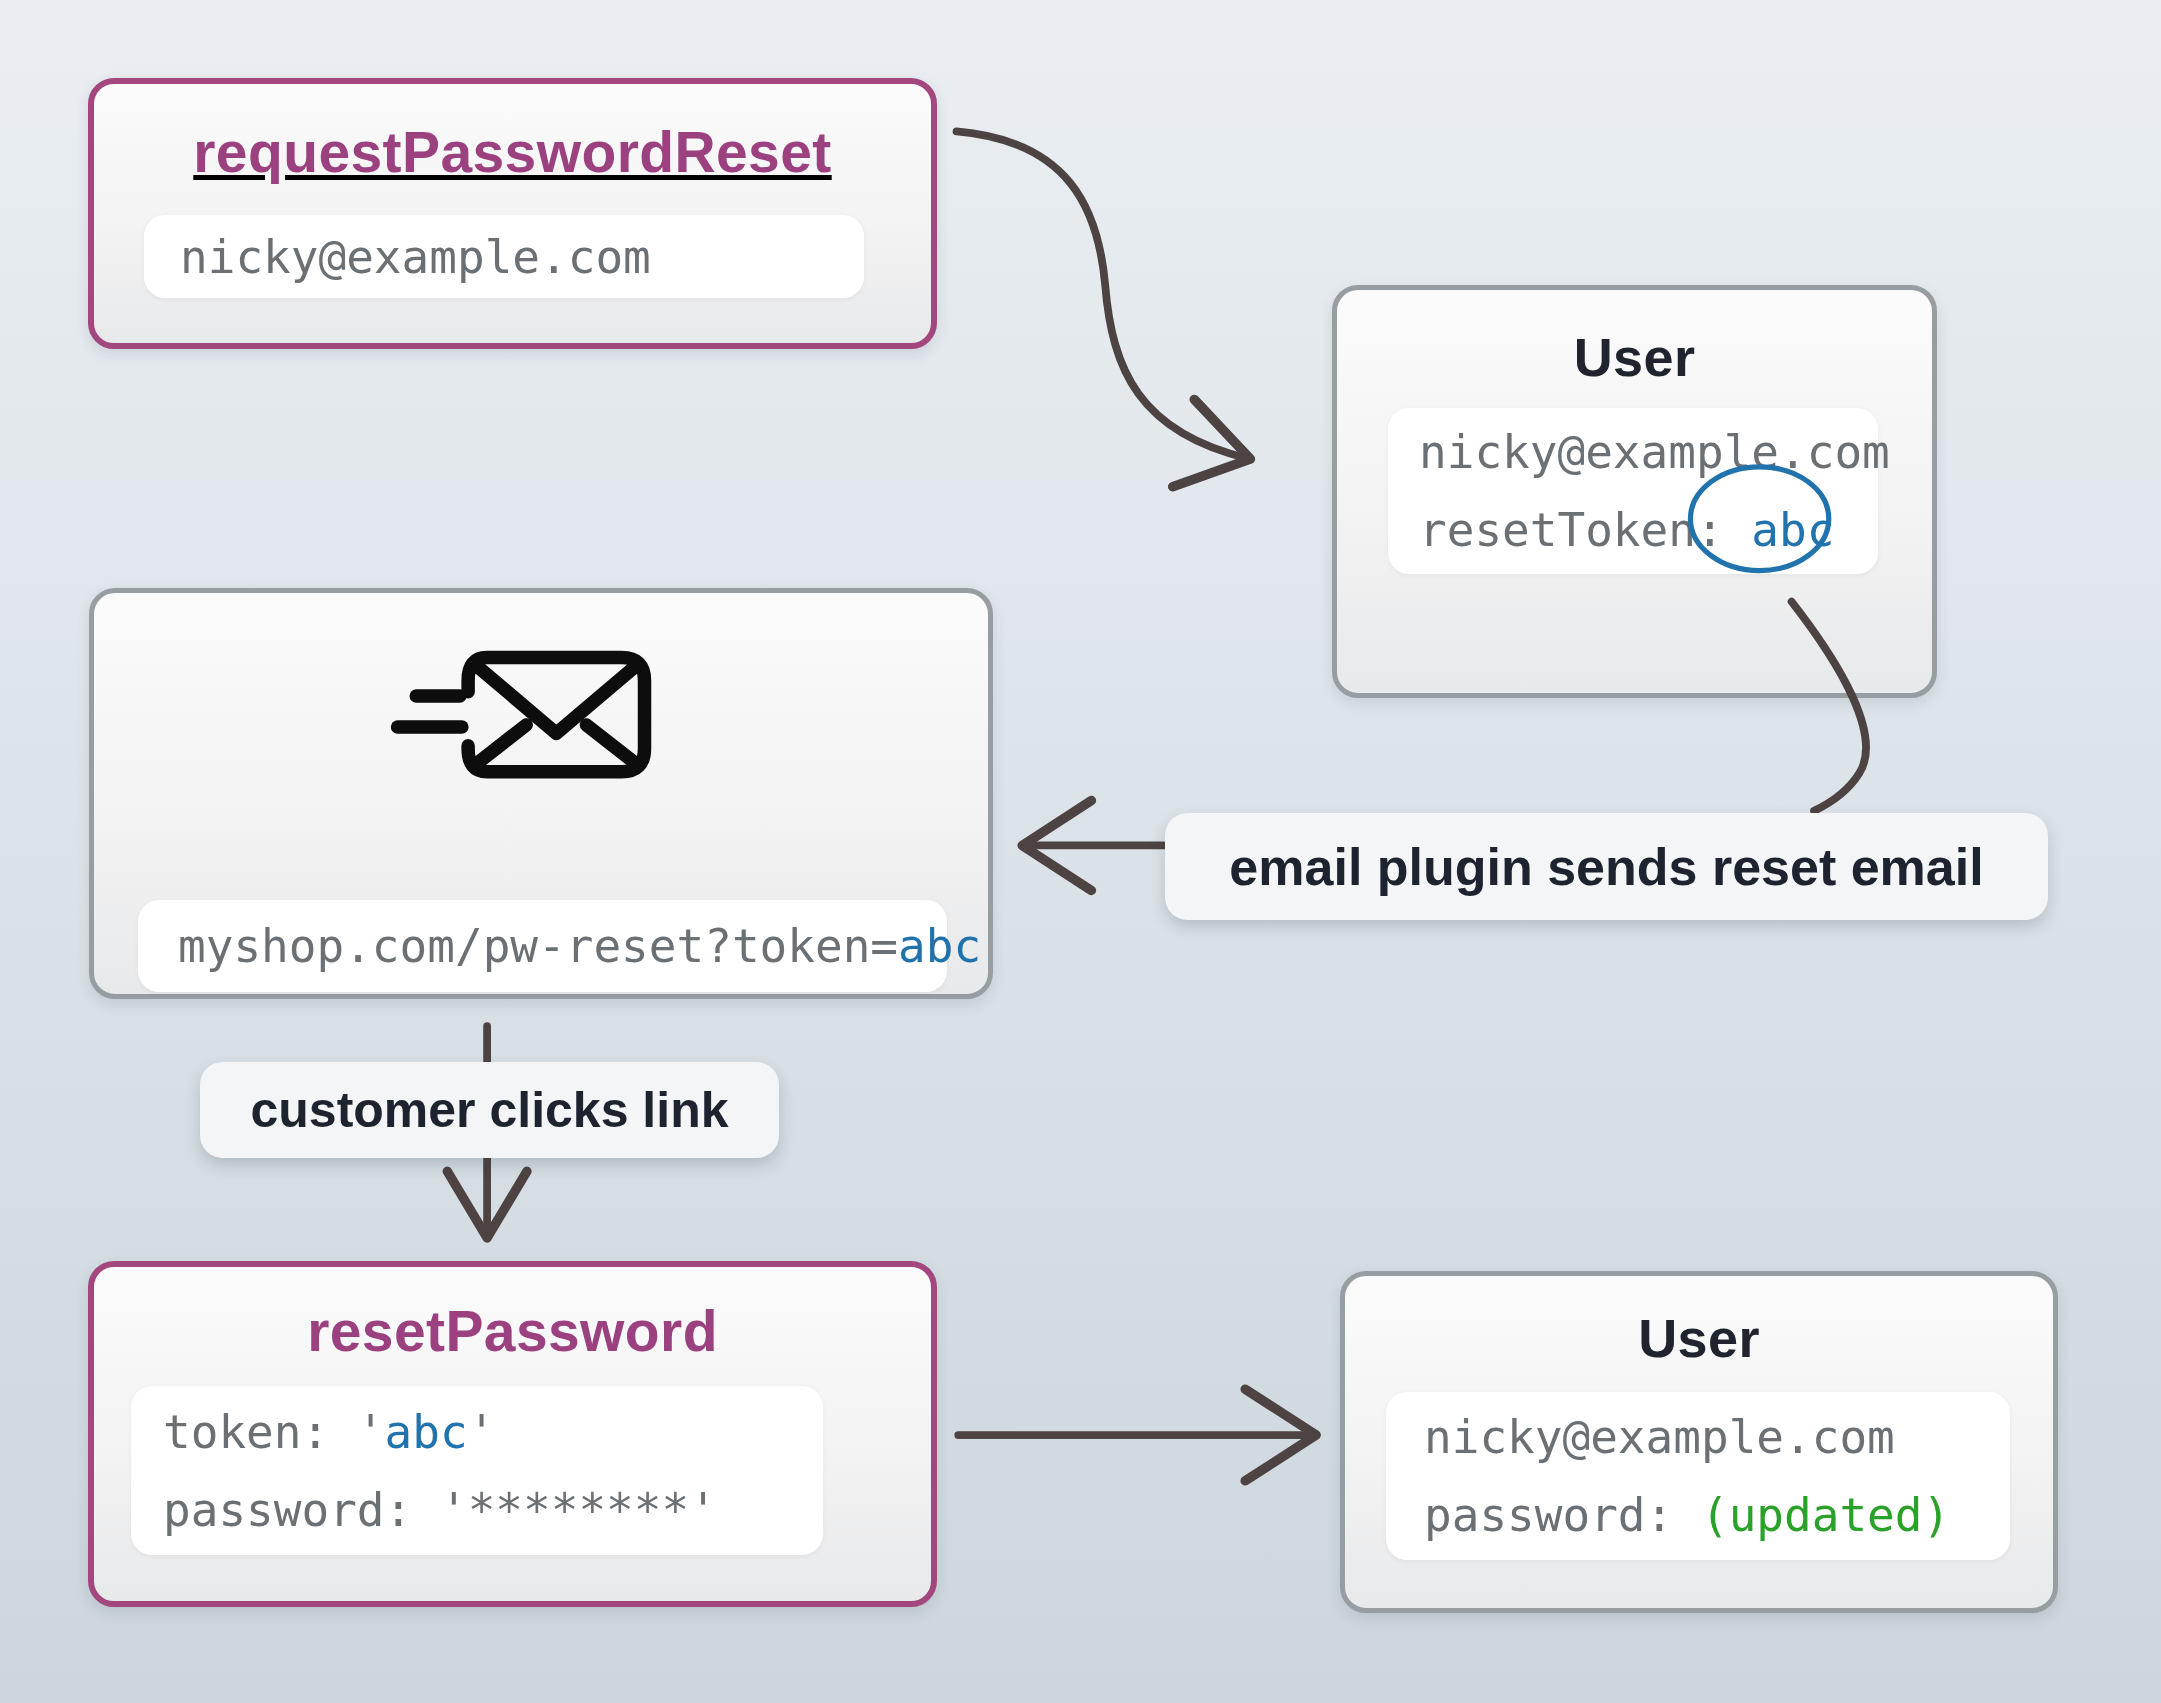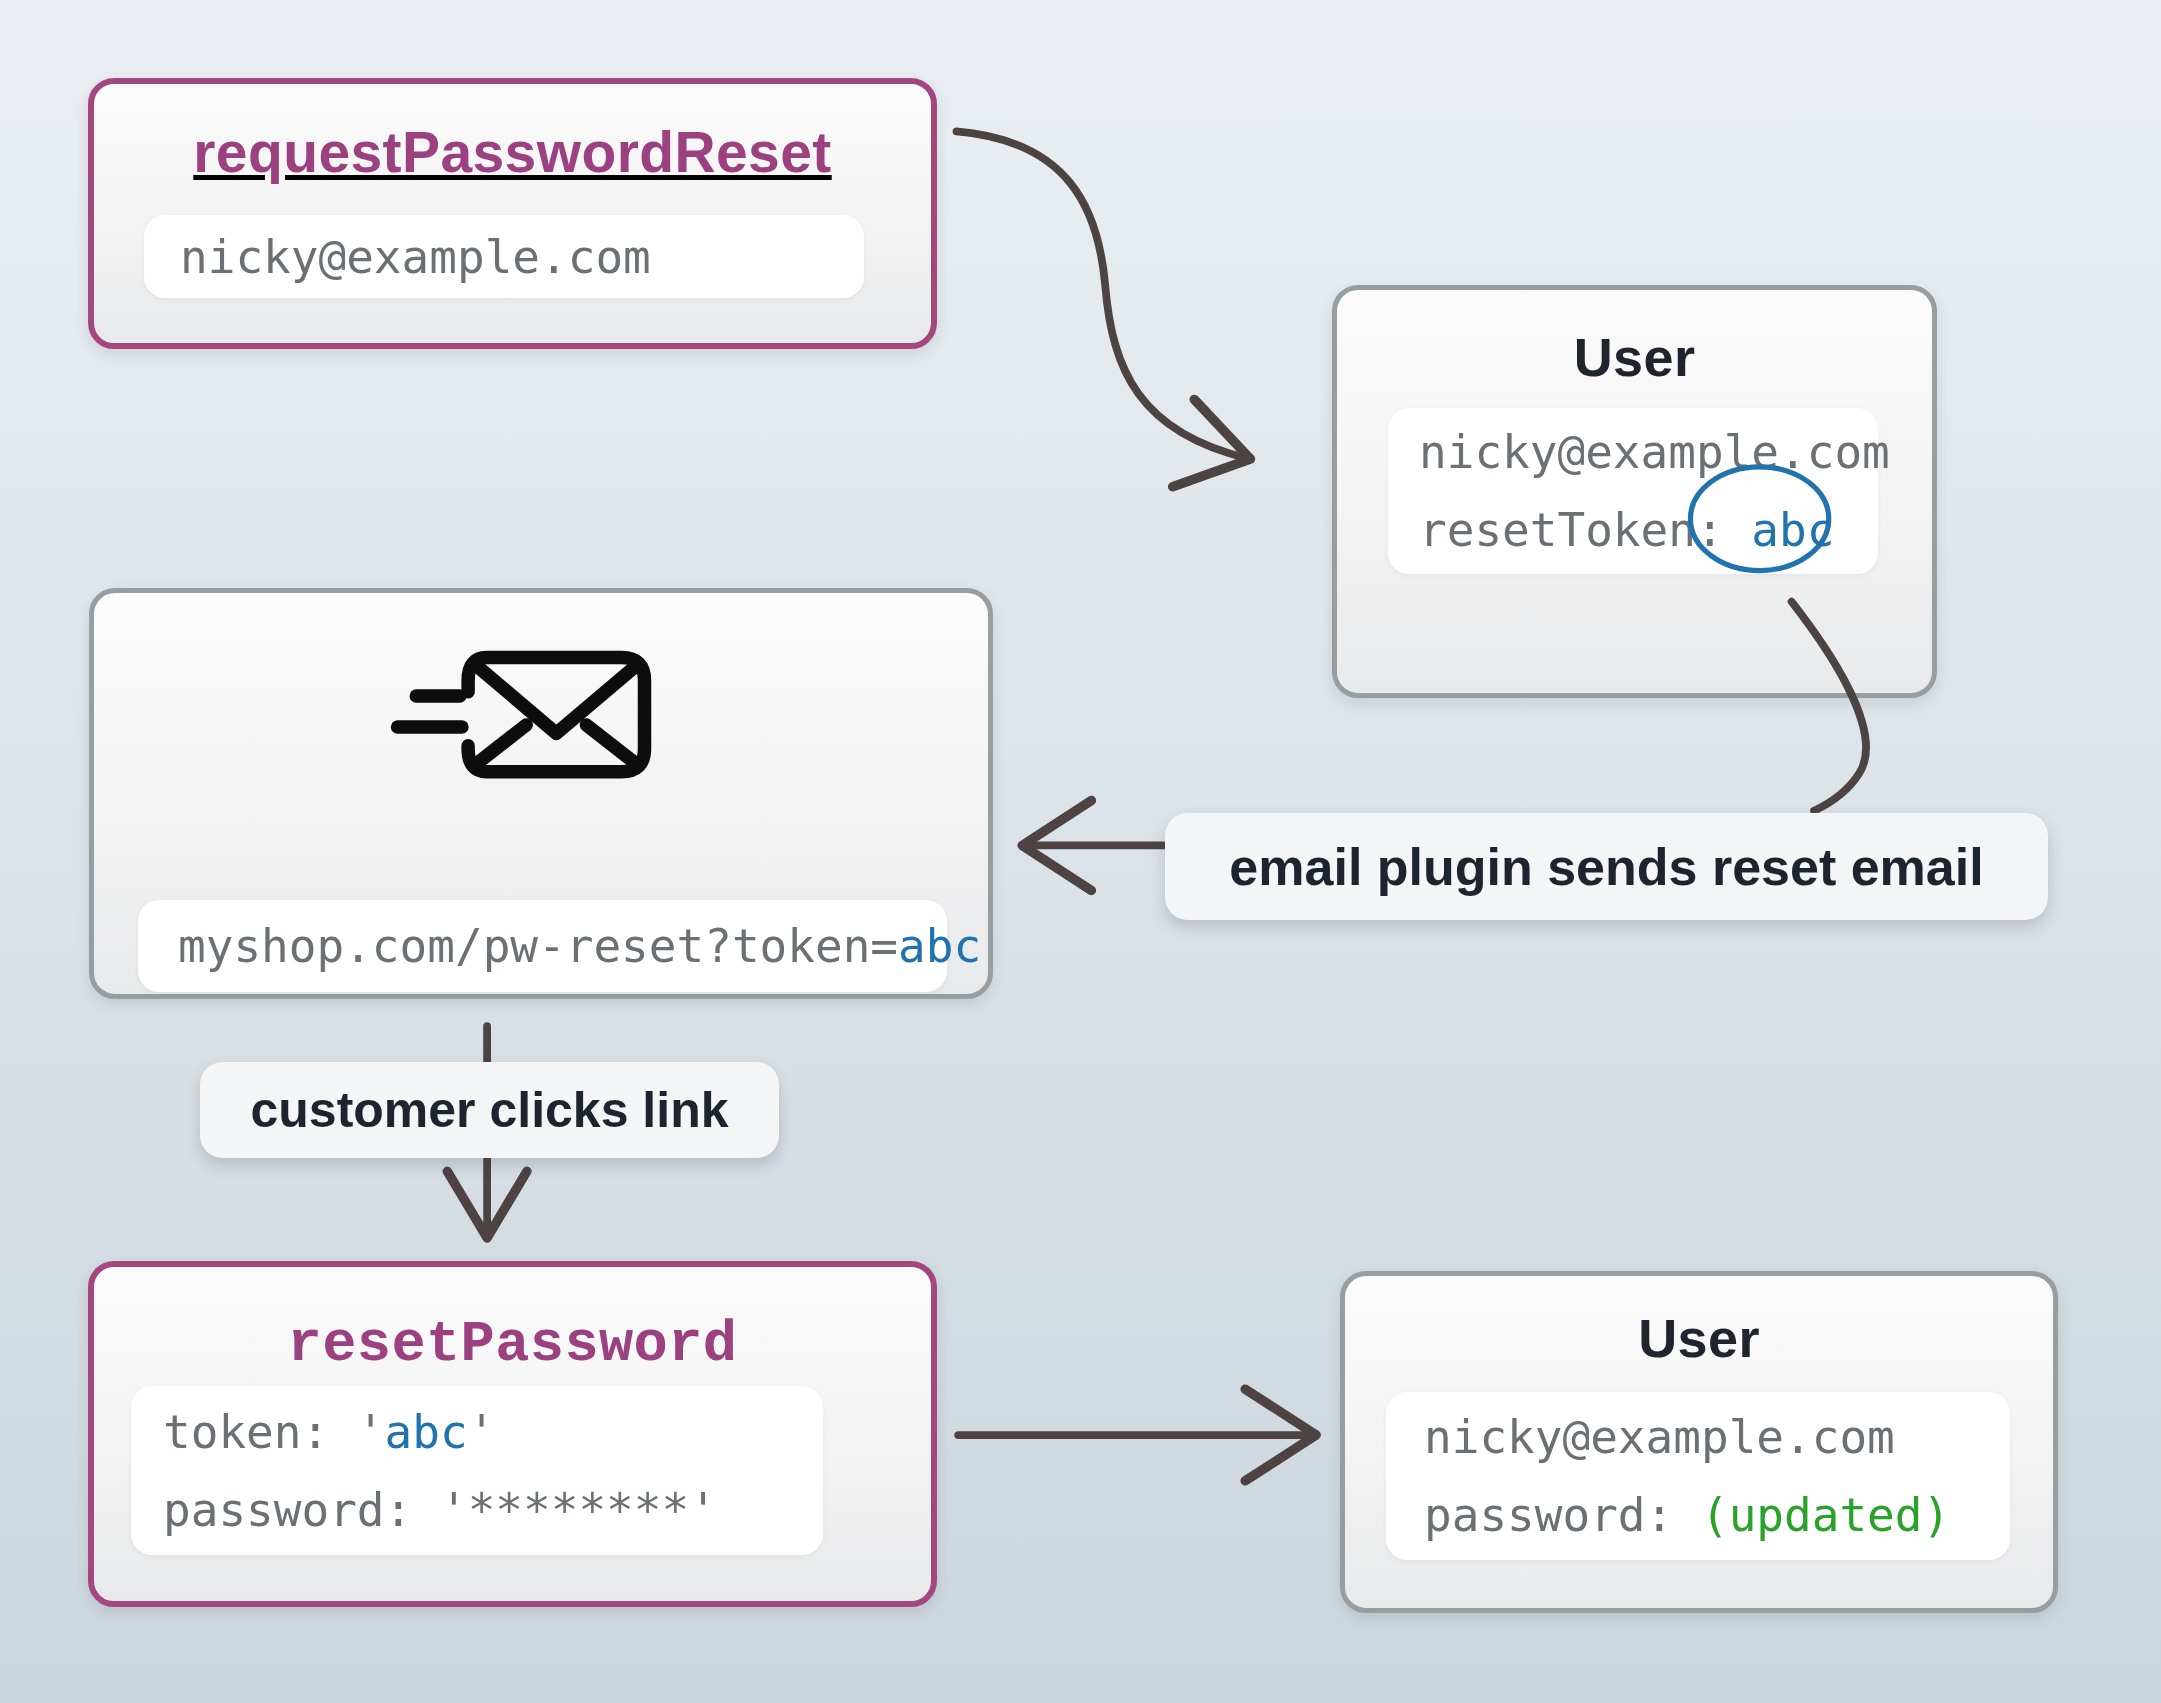--- a/index.html
+++ b/index.html
@@ -76,21 +76,21 @@
       <path d="M244 119 L194 80"></path>
       <path d="M30 52 H72"></path>
       <path d="M12 82 H74"></path>
     </g>
   </svg>
   <div class="pill" style="left:138px;top:860px;width:809px;height:92px;padding-left:40px;z-index:2;margin-top:40px;">
     <div class="line"><span>myshop.com/pw-reset?token=</span><span class="blue">abc</span></div>
   </div>
 
   <div class="node purple" style="left:88px;top:1261px;width:849px;height:346px;">
-    <div class="node-title purple" style="margin-top:46px;font-family:Liberation Mono, monospace;">resetPassword</div>
+    <div class="node-title purple" style="margin-top:31px;">resetPassword</div>
     <div class="pill" style="left:37px;top:119px;width:692px;height:169px;padding-left:32px;">
       <div class="line"><span>token: '</span><span class="blue">abc</span><span>'</span></div>
       <div class="line">password: '********'</div>
     </div>
   </div>
 
   <div class="node gray" style="left:1340px;top:1271px;width:718px;height:342px;">
     <div class="node-title dark" style="margin-top:31px;">User</div>
     <div class="pill" style="left:41px;top:116px;width:624px;height:168px;padding-left:38px;">
       <div class="line">nicky@example.com</div>

